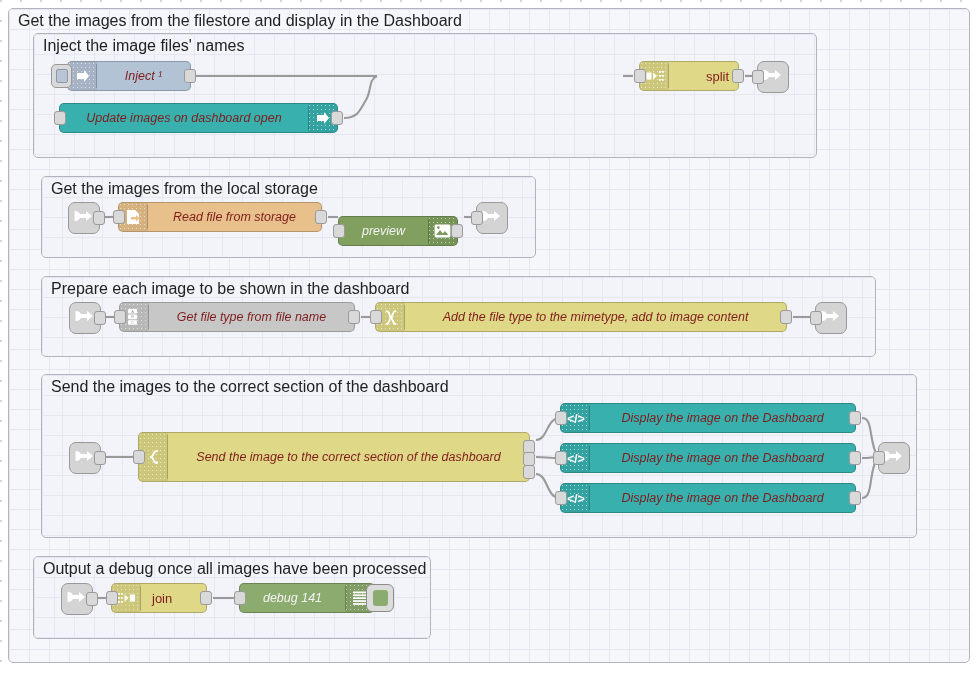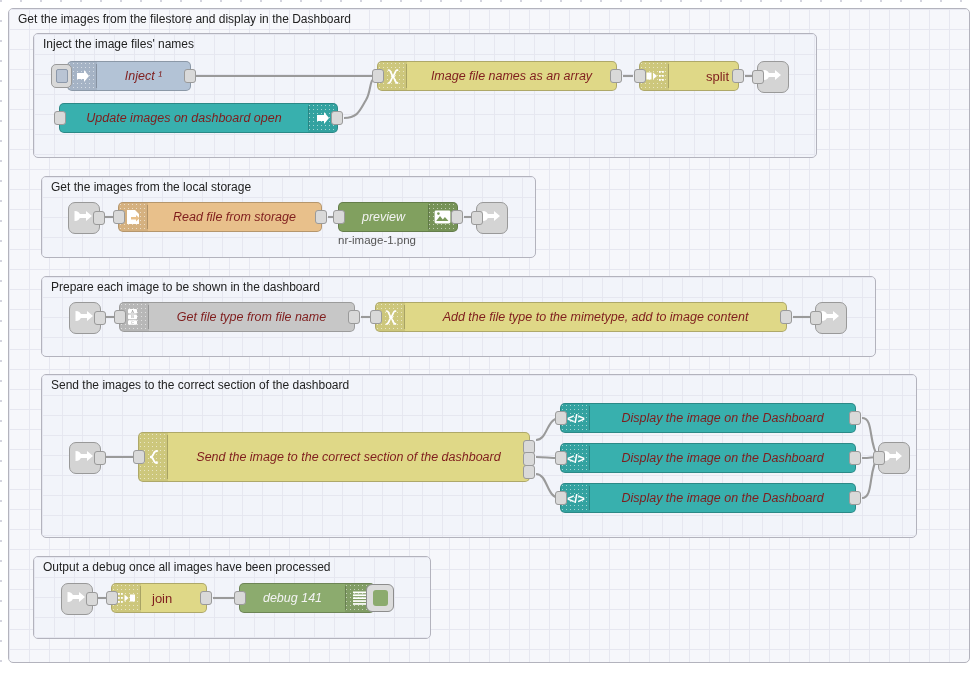--- a/index.html
+++ b/index.html
@@ -30,21 +30,21 @@
     content:"";position:absolute;left:0;top:0;right:0;bottom:0;
     background-image:
       linear-gradient(to right, #e6e7f0 1px, transparent 1px),
       linear-gradient(to bottom, #e6e7f0 1px, transparent 1px);
     background-size:20px 20px;
     pointer-events:none;
     border-radius:4px;
   }
   .grp-label{
     position:absolute;left:9px;top:3px;
-    font-size:12px;color:#222;
+    font-size:16px;color:#222;
     white-space:nowrap;z-index:6;
   }
   .grp-inner{ background:#f2f4fa; }
 
   
   svg.wires{position:absolute;left:0;top:0;width:977px;height:674px;
     pointer-events:none;z-index:8;overflow:visible;}
   svg.wires path{fill:none;stroke:#9a9a9a;stroke-width:2.1px;}
 
   
@@ -183,33 +183,20 @@
     <div class="node" style="left: 59px; top: 103px; width: 279px; background: rgb(56, 176, 174);">
       <div class="lbl">Update images on dashboard open</div>
       <div class="ic dots right">
         <svg width="16" height="16" viewBox="0 0 16 16">
           <path d="M2 5 h7 V2 l5 6 l-5 6 v-3 H2 Z" fill="#ffffff"></path>
         </svg>
       </div>
       <span class="port in"></span>
       <span class="port out"></span>
     </div>
-    <div class="node" style="left: 377px; top: 61px; width: 240px; background: rgb(223, 216, 135);">
-      <div class="ic dots">
-        <svg width="16" height="16" viewBox="0 0 16 16">
-          <path d="M3.5 2 c3 0 2 5 5 6.5 c-3 1.5 -2 6.5 -5 6.5" stroke="#ffffff" stroke-width="1.7" fill="none" stroke-linecap="round"></path>
-          <path d="M12.5 2 c-3 0 -2 5 -5 6.5 c3 1.5 2 6.5 5 6.5" stroke="#ffffff" stroke-width="1.7" fill="none" stroke-linecap="round"></path>
-          <path d="M11.6 1.2 l1.9 1 l-1.9 1 Z" fill="#ffffff"></path>
-          <path d="M11.6 13.6 l1.9 1 l-1.9 1 Z" fill="#ffffff"></path>
-        </svg>
-      </div>
-      <div class="lbl">Image file names as an array</div>
-      <span class="port in"></span>
-      <span class="port out"></span>
-    </div>
     <div class="node" style="left: 639px; top: 61px; width: 100px; background: rgb(223, 216, 135); gap: 26px;">
       <div class="ic dots">
         <svg width="18" height="14" viewBox="0 0 18 14">
           <rect x="0.5" y="3.5" width="5" height="7" fill="#ffffff"></rect>
           <path d="M7 3.5 l4 3.5 l-4 3.5 Z" fill="#ffffff"></path>
           <g fill="#ffffff">
             <rect x="13" y="2" width="1.8" height="1.8"></rect>
             <rect x="16" y="2" width="1.8" height="1.8"></rect>
             <rect x="13" y="6" width="1.8" height="1.8"></rect>
             <rect x="16" y="6" width="1.8" height="1.8"></rect>
@@ -240,21 +227,21 @@
       <div class="ic dots">
         <svg width="15" height="16" viewBox="0 0 15 16">
           <path d="M1 1 h8 l4 4 v10 H1 Z" fill="#ffffff"></path>
           <path d="M5 8 h5 V6 l3.5 3.2 L10 12.4 V10.4 H5 Z" fill="#e8c08b"></path>
         </svg>
       </div>
       <div class="lbl">Read file from storage</div>
       <span class="port in"></span>
       <span class="port out"></span>
     </div>
-    <div class="node" style="left: 338px; top: 202px; width: 120px; background: rgb(129, 160, 95); justify-content: flex-end;">
+    <div class="node" style="left: 338px; top: 216px; width: 120px; background: rgb(129, 160, 95); justify-content: flex-end;">
       <div class="lbl" style="color: rgb(243, 243, 243);">preview</div>
       <div class="ic dots right">
         <svg width="17" height="14" viewBox="0 0 17 14">
           <rect x="0.6" y="0.6" width="15.8" height="12.8" rx="1.4" fill="#ffffff"></rect>
           <path d="M2.2 11 l3.8 -5 l2.8 3.4 l2.1 -2.4 l3.6 4 Z" fill="#7a995a"></path>
           <circle cx="4.4" cy="3.6" r="1.3" fill="#7a995a"></circle>
         </svg>
       </div>
       <span class="port in"></span>
       <span class="port out"></span>

